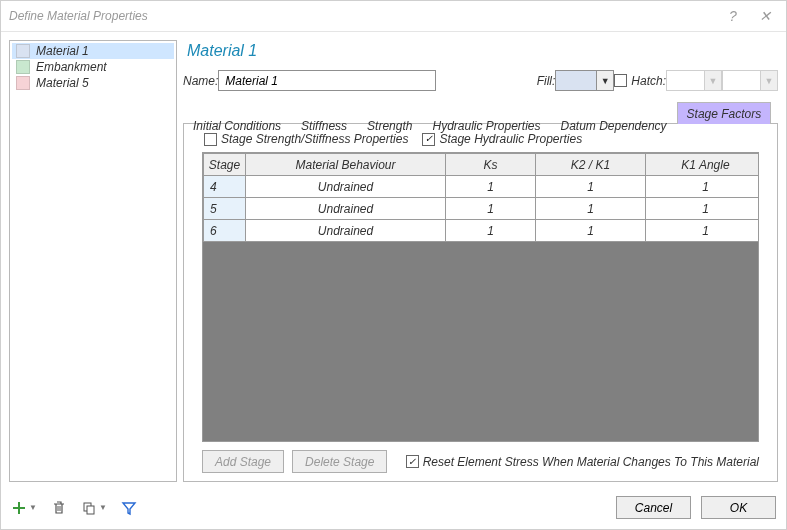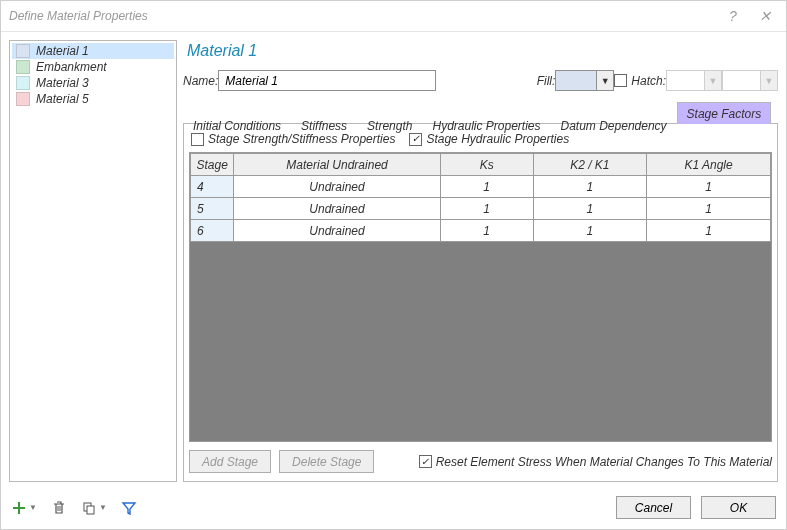--- a/index.html
+++ b/index.html
@@ -167,21 +167,21 @@
     background: transparent;
   }
   .tab.active {
     border-color: #b8b8b8;
     background: #c4b5fd;
     top: 1px;
   }
   .tab-panel {
     border: 1px solid #b8b8b8;
     border-top: none;
-    padding: 6px 5px 8px;
+    padding: 6px 18px 8px;
     display: flex;
     flex-direction: column;
     flex: 1;
     min-height: 0;
   }
   .panel-checks {
     display: flex;
     gap: 14px;
     margin: 2px 0 6px 2px;
   }
@@ -285,24 +285,20 @@
   <div class="client">
 
     <div class="sidebar" id="materials-list">
         <div class="mat-item selected">
           <span class="swatch" style="background: rgb(217, 226, 241);"></span>
           <span>Material 1</span>
         </div>
         <div class="mat-item">
           <span class="swatch" style="background: rgb(201, 232, 207);"></span>
           <span>Embankment</span>
-        </div>
-        <div class="mat-item">
-          <span class="swatch" style="background: rgb(214, 243, 246);"></span>
-          <span>Material 3</span>
         </div>
         <div class="mat-item">
           <span class="swatch" style="background: rgb(246, 211, 214);"></span>
           <span>Material 5</span>
         </div>
       </div>
 
     <div class="main">
       <div class="heading">Material 1</div>
 
@@ -355,21 +351,21 @@
             <colgroup>
               <col class="col-stage">
                 <col class="col-matb">
                 <col class="col-ks">
                 <col class="col-k2k1">
                 <col class="col-k1a">
             </colgroup>
             <thead>
                 <tr id="grid-head">
                   <th>Stage</th>
-                  <th>Material Undrained</th>
+                  <th>Material Behaviour</th>
                   <th>Ks</th>
                   <th>K2 / K1</th>
                   <th>K1 Angle</th>
                 </tr>
               </thead>
             <tbody id="grid-body">
                 <tr>
                   <td class="rowhdr">4</td>
                   <td>Undrained</td>
                   <td>1</td>

